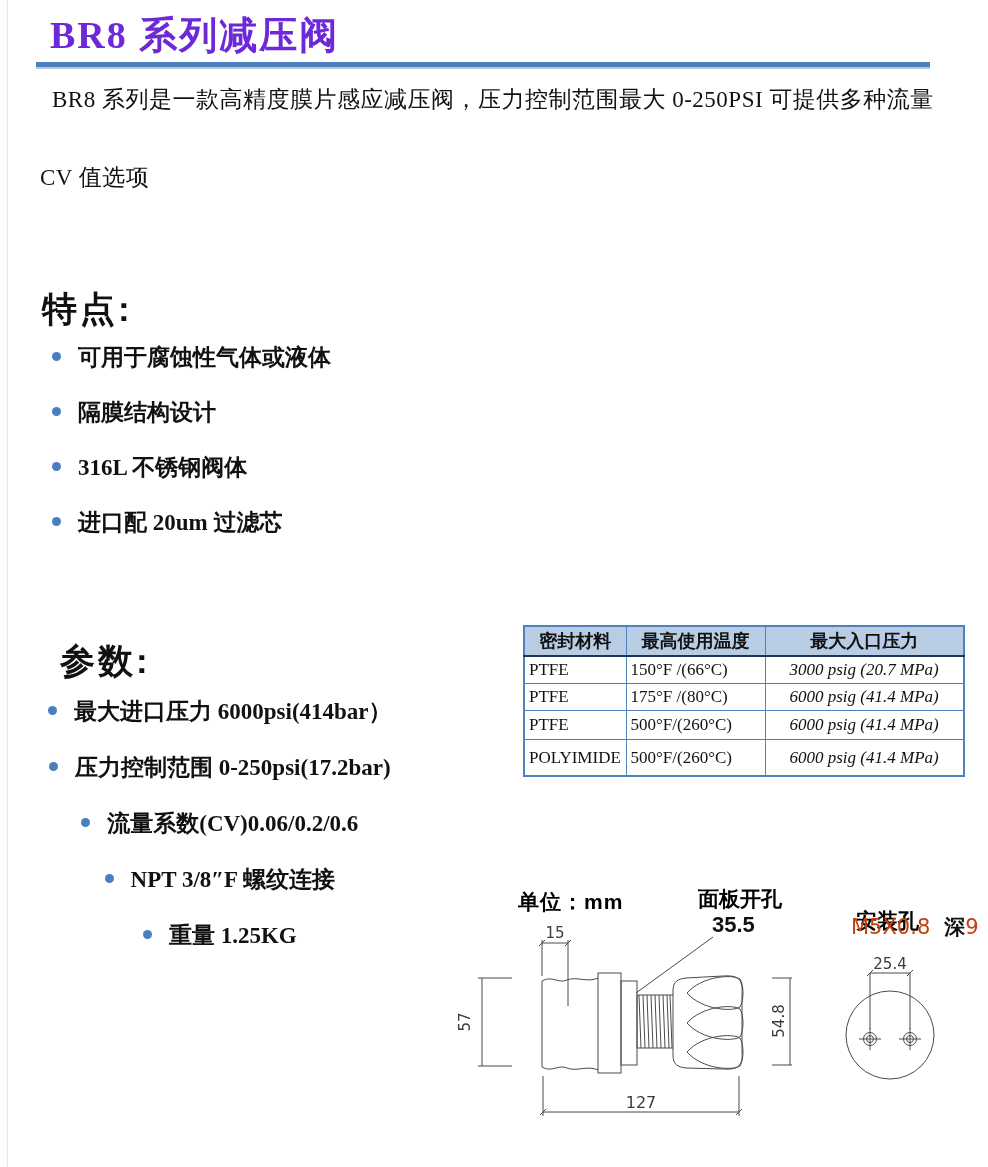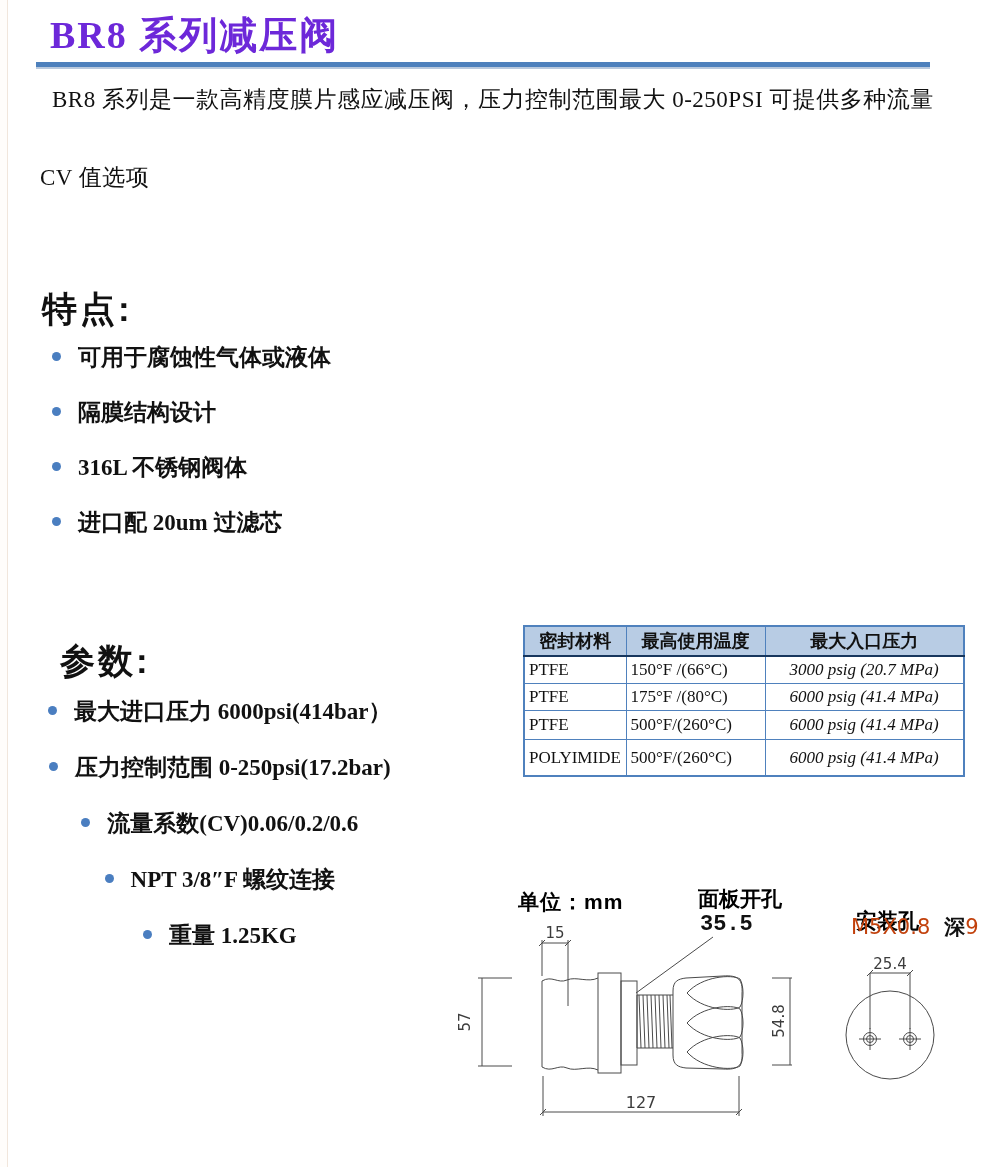--- a/index.html
+++ b/index.html
@@ -40,21 +40,21 @@
   table.mat tr.r4 td{height:33px;margin-left:32px;}
   table.mat td.col1{}
   table.mat td.col2{text-align:left;}
   table.mat td.col3{padding-left:24px;font-style:italic;}
   .drawing{left:440px;top:880px;width:548px;height:287px;}
   .drawing svg{position:absolute;left:0;top:0;}
   .dlabel{position:absolute;font-family:"Liberation Sans",sans-serif;
     font-weight:bold;font-size:21px;color:#000;white-space:nowrap;}
   .units-label{left:78px;top:8px;letter-spacing:1px;}
   .panel-label{left:258px;top:5px;}
-  .panel-value{left:260px;top:32px;font-family:Liberation Mono, monospace;
+  .panel-value{left:272px;top:32px;font-family:Liberation Sans, sans-serif;
     font-weight:bold;font-size:22px;color:#111;}
   .mount-label{left:416px;top:6px;margin-top:21px;}
   .mount-spec{left:411px;top:33px;font-weight:normal;}
   .cad-gray{font-family:"DejaVu Sans",sans-serif;font-size:21px;color:#c2410c;}
   .depth-char{font-family:"Liberation Sans",sans-serif;font-weight:bold;
     font-size:21px;color:#111;margin-left:14px;}
 </style>
 </head>
 <body>
 

